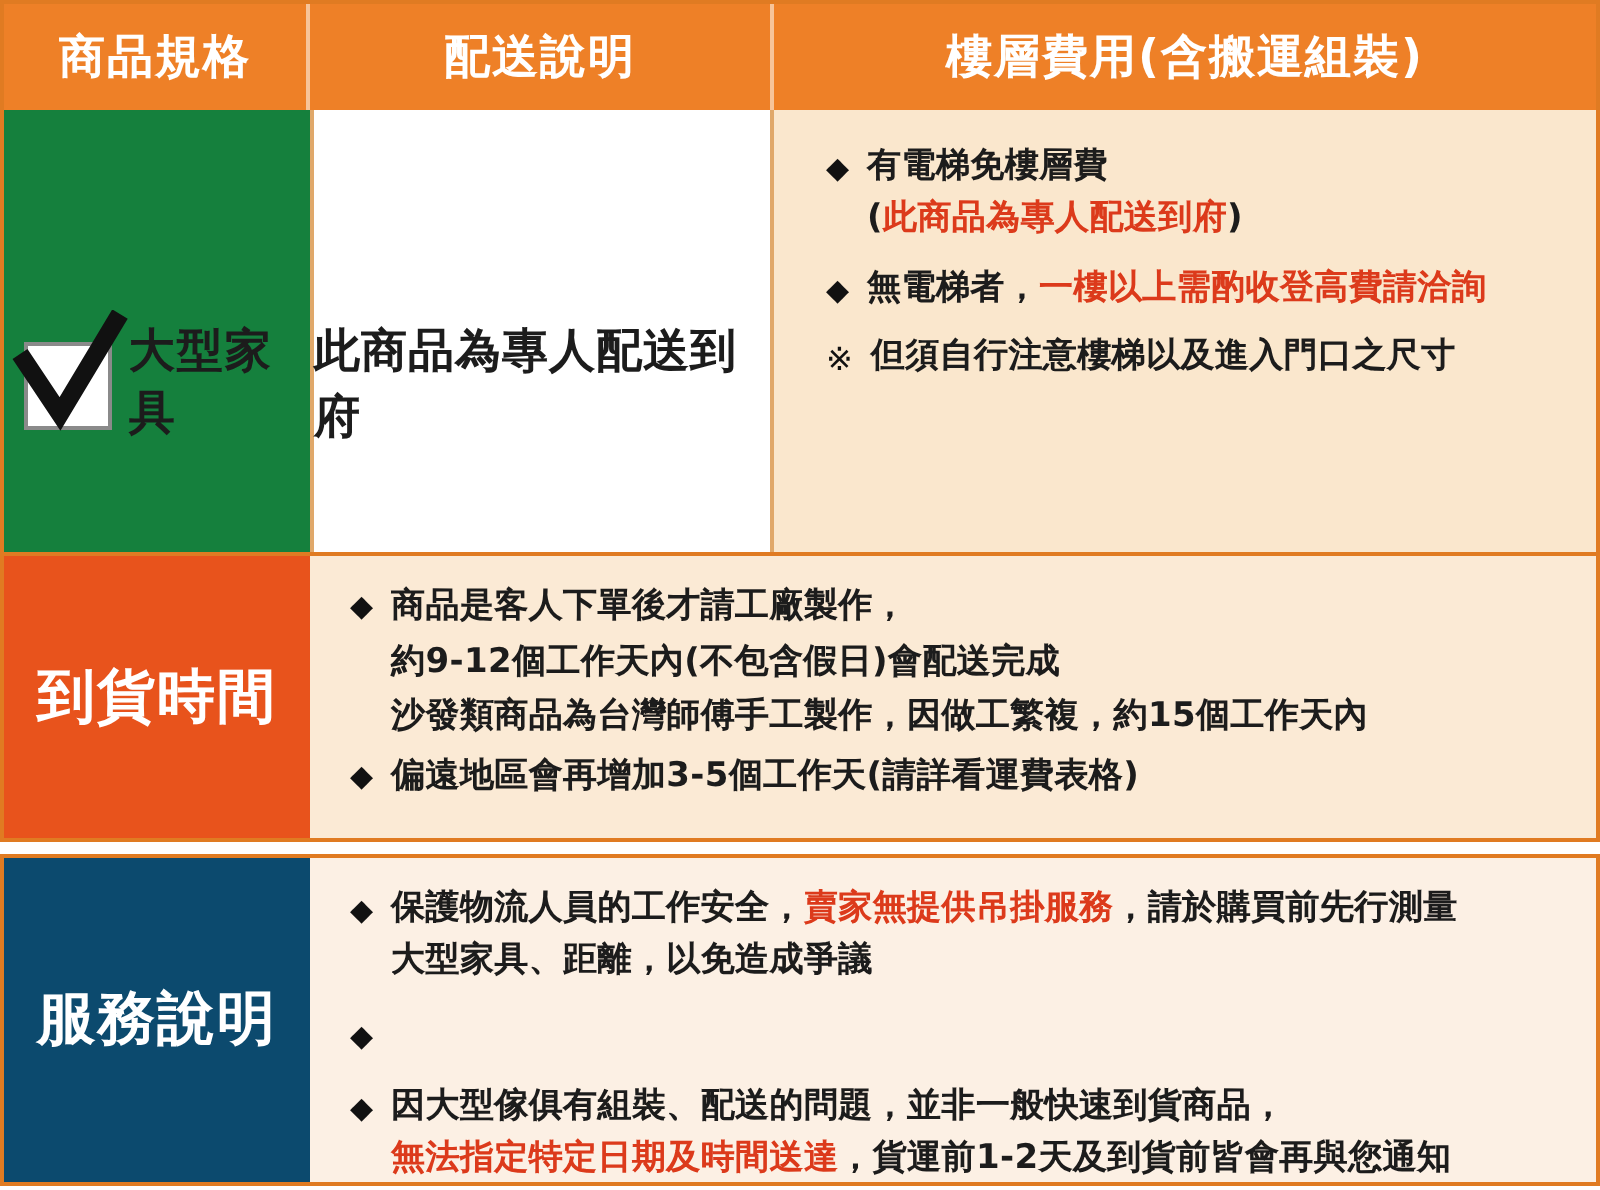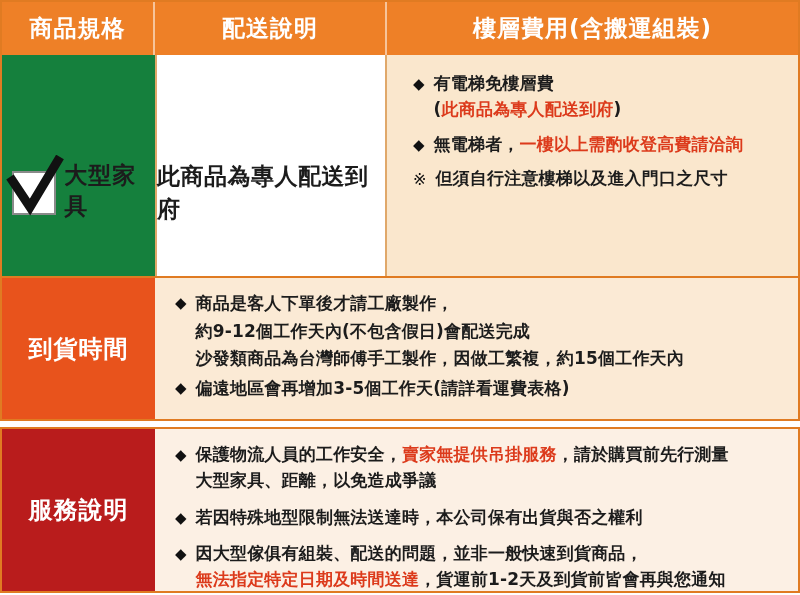--- a/index.html
+++ b/index.html
@@ -149,27 +149,27 @@
     box-sizing: border-box;
     display: flex;
   }
   .rlabel {
     width: 153px;
     flex: 0 0 153px;
     display: flex;
     align-items: center;
     justify-content: center;
     color: #ffffff;
-    font-size: 24px;
+    font-size: 29px;
     font-weight: bold;
     letter-spacing: 1px;
     box-sizing: border-box;
   }
   .rlabel.deep { background: #E8531C; }
-  .rlabel.bright { background: #b91c1c; font-family: Liberation Serif, serif; }
+  .rlabel.bright { background: #0c4a6e; font-family: Liberation Serif, serif; }
   .rbody {
     flex: 1;
     background: #FBEAD5;
     padding: 12px 10px 10px 20px;
     box-sizing: border-box;
   }
   .block2 .bl { margin-bottom: 2px; }
   .block2 .bl-text { line-height: 1.62; }
 
   
@@ -281,21 +281,20 @@
       <div class="bl">
         <span class="bullet">◆</span>
         <span class="bl-text">
           <span>保護物流人員的工作安全，</span><span class="red">賣家無提供吊掛服務</span><span>，請於購買前先行測量</span><br>
           <span>大型家具、距離，以免造成爭議</span>
         </span>
       </div>
 
       <div class="bl">
         <span class="bullet">◆</span>
-        <span class="bl-text">若因特殊地型限制無法送達時，本公司保有出貨與否之權利</span>
       </div>
 
       <div class="bl">
         <span class="bullet">◆</span>
         <span class="bl-text">
           <span>因大型傢俱有組裝、配送的問題，並非一般快速到貨商品，</span><br>
           <span class="red">無法指定特定日期及時間送達</span><span>，貨運前1-2天及到貨前皆會再與您通知</span>
         </span>
       </div>
 

